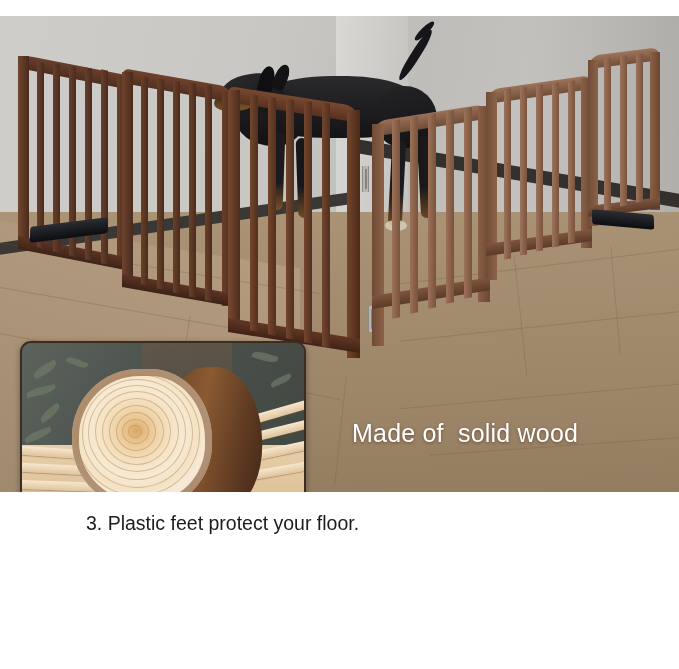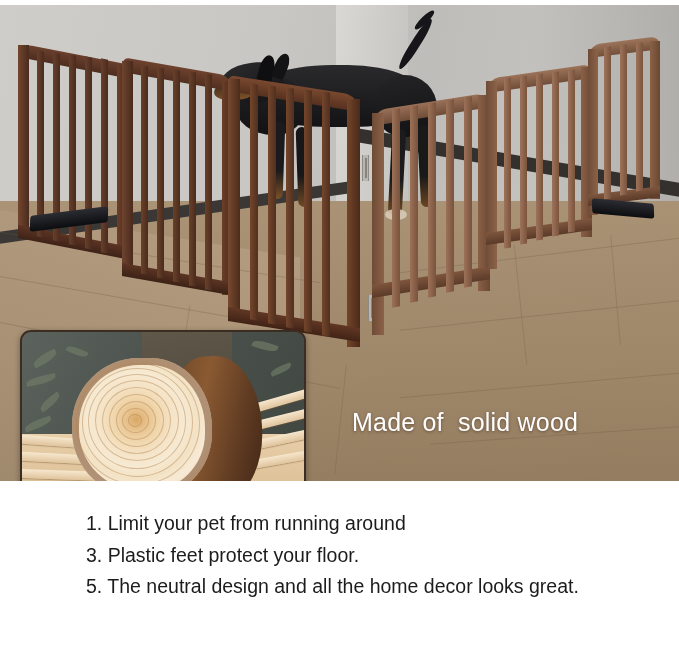--- a/index.html
+++ b/index.html
@@ -6,21 +6,21 @@
   body {
     width:679px; height:669px;
     background:#ffffff;
     font-family:"Liberation Sans", sans-serif;
     overflow:hidden;
     position:relative;
   }
 
   
   .photo {
-    position:absolute; left:0; top:5px; width:679px; height:476px;
+    position:absolute; left:0; top:16px; width:679px; height:476px;
     overflow:hidden;
   }
   .wall {
     position:absolute; left:0; top:0; width:679px; height:250px;
     background:linear-gradient(100deg,#cfcdc9 0%,#c9c7c3 38%,#bfbdb9 60%,#cac8c4 100%);
   }
   .wall-corner {
     position:absolute; left:336px; top:0; width:72px; height:214px;
     background:linear-gradient(95deg,#dad8d4,#c4c2be);
   }
@@ -397,16 +397,14 @@
         <div class="ring" style="left:16px;top:16px;width:98px;height:95px;"></div>
         <div class="ring" style="left:10px;top:10px;width:111px;height:109px;"></div>
         <div class="ring" style="left:4px;top:5px;width:124px;height:122px;"></div>
       </div>
     </div>
   </div>
 
 </div>
 
 <div class="features">
-  <div class="feature">1. Limit your pet from running around</div>
   <div class="feature">3. Plastic feet protect your floor.</div>
-  <div class="feature">5. The neutral design and all the home decor looks great.</div>
 </div>
 
 </body></html>

